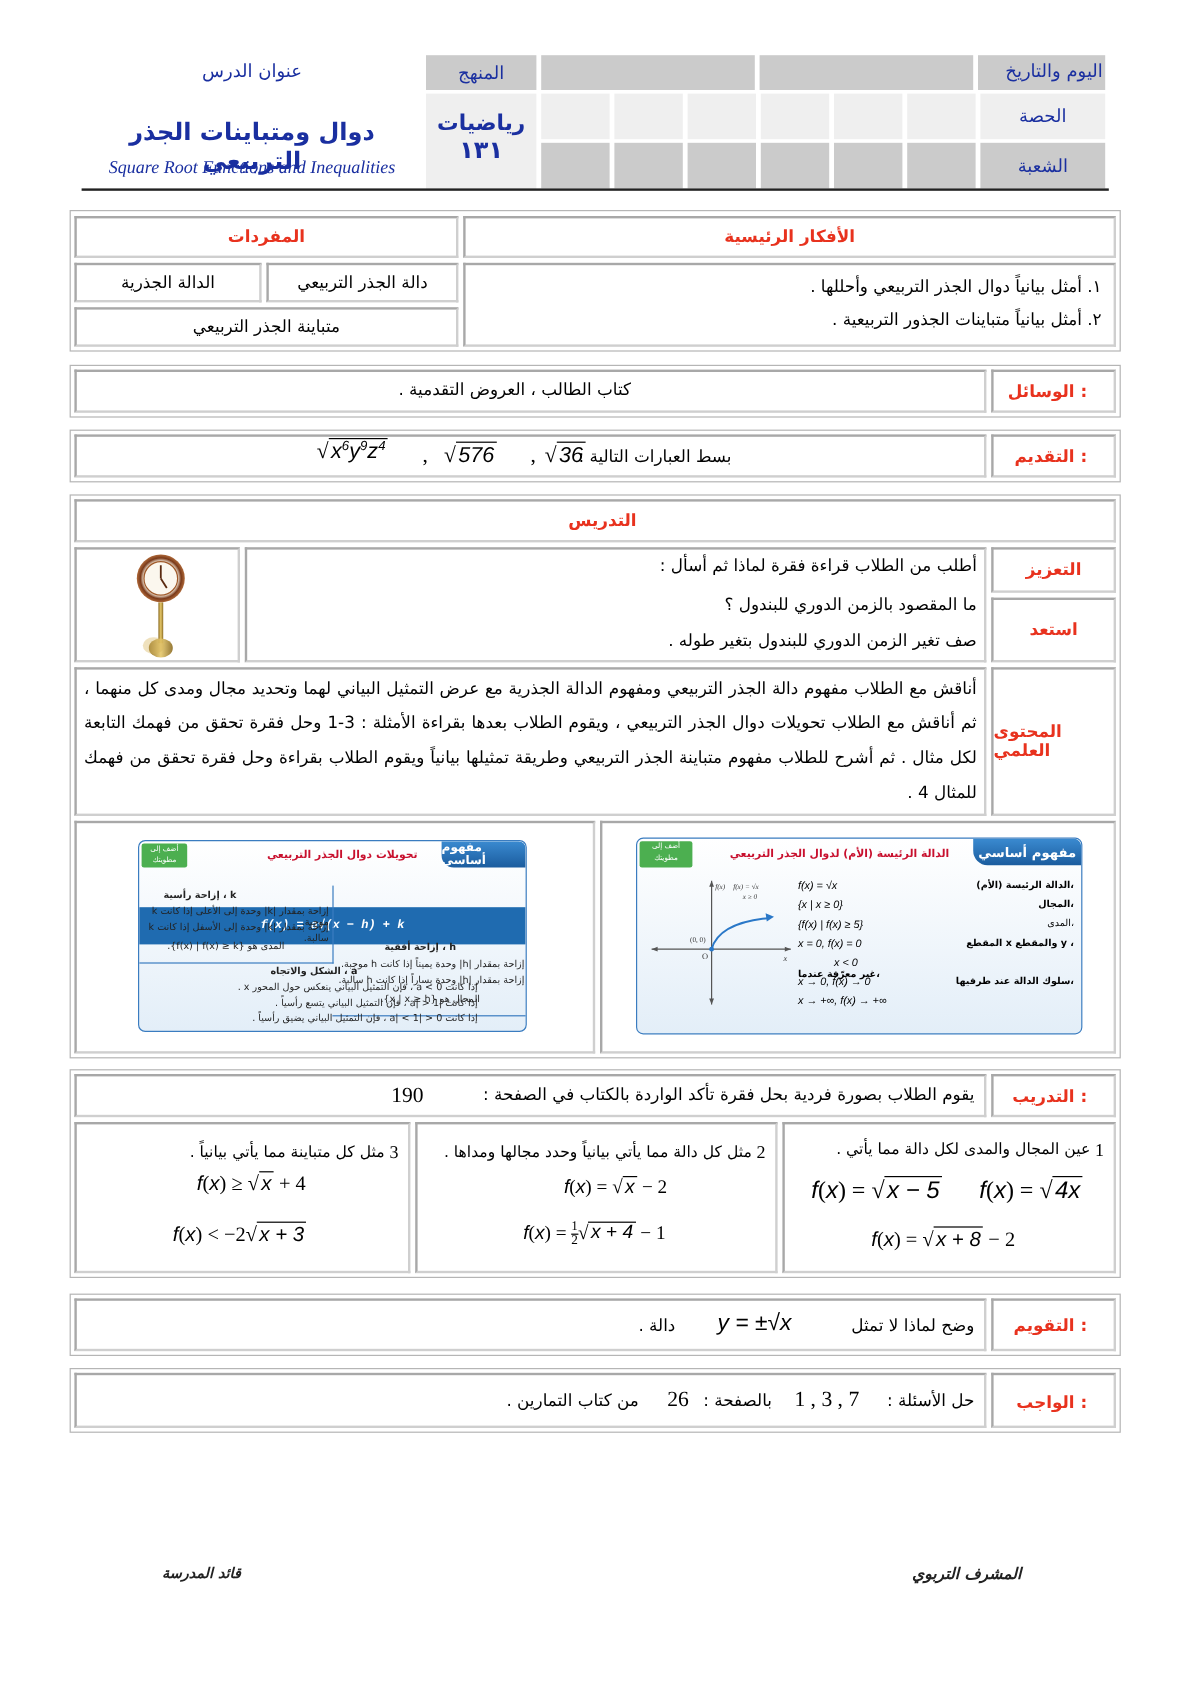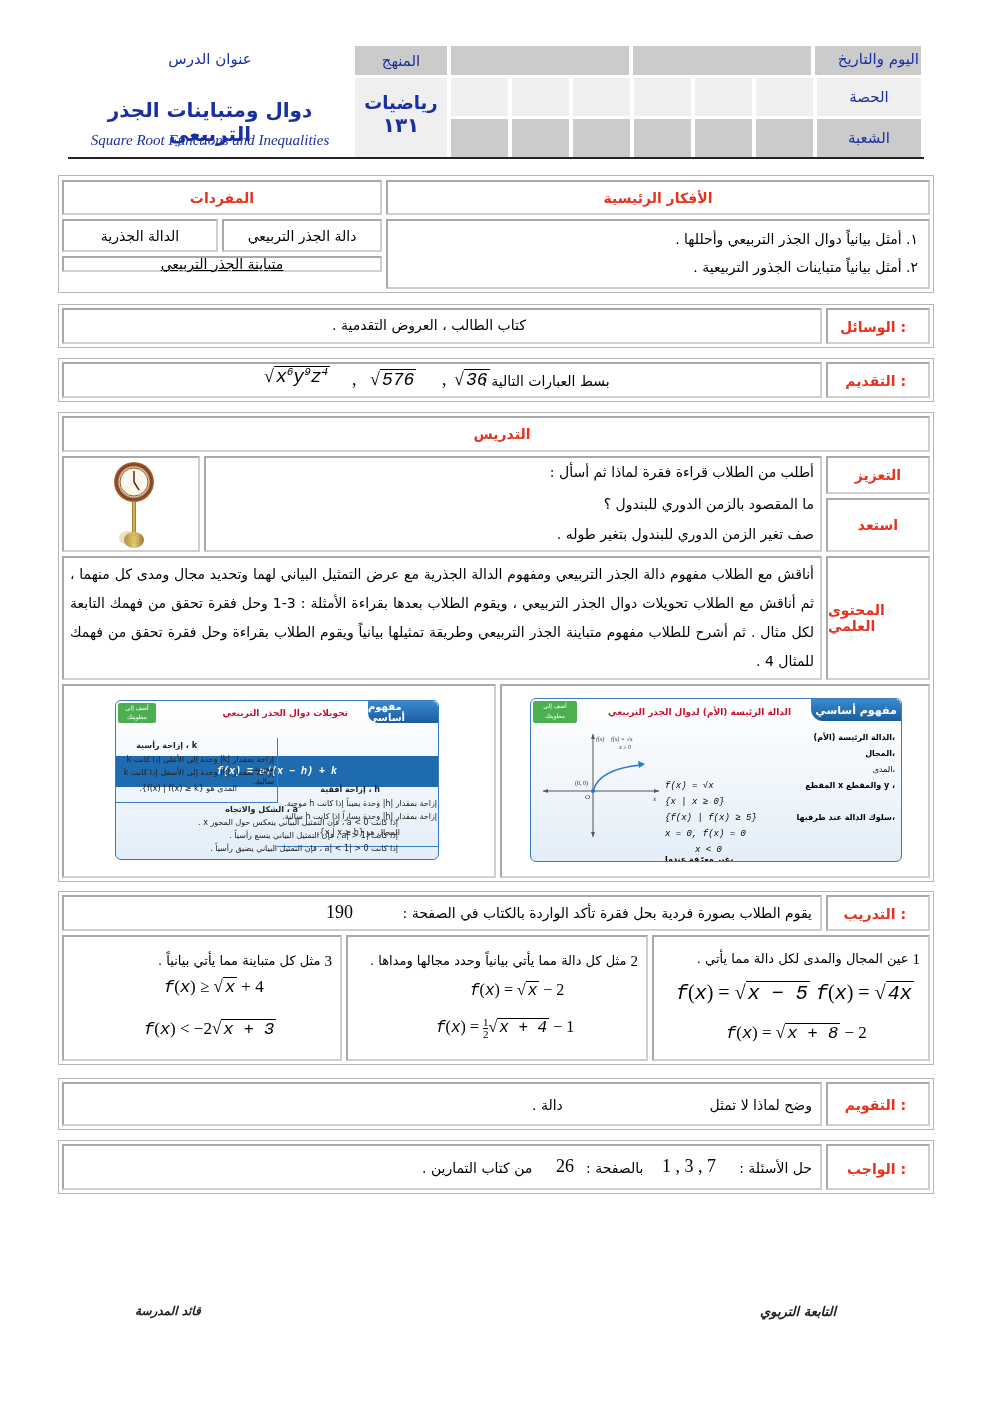--- a/index.html
+++ b/index.html
@@ -13,21 +13,21 @@
   .hdr-rule { position:absolute; left:68px; top:157px; width:856px; height:2px; background:#222; }
   .title-ar { font-family:"DejaVu Sans", sans-serif; font-weight:bold; color:#1a2fa0; font-size:20px; }
   .title-en { font-family:"Liberation Serif", serif; font-style:italic; color:#1a2fa0; font-size:15px; }
   .subj { color:#1a2fa0; font-weight:bold; font-size:18px; text-align:center; }
   
   .panel { position:absolute; border:1px solid #b5b5b5; box-sizing:border-box; background:#fff; }
   .box { position:absolute; border:2px solid #a8a8a8; border-right-color:#cfcfcf; border-bottom-color:#cfcfcf; box-sizing:border-box; background:#fff; }
   .lbl { color:#e8321e; font-weight:bold; font-size:14px; font-family:"DejaVu Sans", sans-serif; }
   .txt { font-size:14px; font-family:"DejaVu Sans", sans-serif; direction:rtl; }
   .math { font-family:"Liberation Serif", serif; font-size:18px; }
-  .mathi { font-family:Liberation Mono, monospace; font-style:italic;margin-top:48px; }
+  .mathi { font-family:Liberation Sans, sans-serif; font-style:italic; }
   .sqrt { border-top:1.3px solid #000; padding:0 2px; }
   .center { display:flex; align-items:center; justify-content:center; }
   
   .card { position:absolute; border:1px solid #3a7cc0; border-radius:6px; background:linear-gradient(#ffffff,#e3eef8); box-sizing:border-box; overflow:hidden; }
   .card-tab { position:absolute; top:0; height:22px; background:linear-gradient(#3a8ad0,#1b5c9e); color:#fff; font-size:10px; font-weight:bold; }
   .card-title { position:absolute; color:#c8102e; font-size:9px; font-weight:bold;margin-left:14px; }
   .small { font-size:8px; direction:rtl; color:#222; }
   .sig { font-family:"DejaVu Serif", serif; font-style:italic; font-weight:bold; font-size:13px; color:#222; }
 </style>
 </head>
@@ -84,21 +84,21 @@
 </div>
 <div class="box center" style="left:62px;top:180px;width:320px;height:35px;">
   <span class="lbl">المفردات</span>
 </div>
 <div class="box center" style="left:222px;top:219px;width:160px;height:33px;">
   <span class="txt">دالة الجذر التربيعي</span>
 </div>
 <div class="box center" style="left:62px;top:219px;width:156px;height:33px;">
   <span class="txt">الدالة الجذرية</span>
 </div>
-<div class="box center" style="left:62px;top:256px;width:320px;height:16px;text-decoration:underline;">
+<div class="box center" style="left:62px;top:256px;width:320px;height:33px;">
   <span class="txt">متباينة الجذر التربيعي</span>
 </div>
 
 <div class="panel" style="left:58px;top:304px;width:876px;height:44px;"></div>
 <div class="box" style="left:826px;top:308px;width:104px;height:36px;">
   <span class="lbl abs" style="right:22px;top:9px;">الوسائل :</span>
 </div>
 <div class="box" style="left:62px;top:308px;width:760px;height:36px;">
   <span class="txt abs" style="left:268px;top:7px;">كتاب الطالب ، العروض التقدمية .</span>
 </div>
@@ -301,14 +301,14 @@
   <span class="lbl abs" style="right:22px;top:15px;">الواجب :</span>
 </div>
 <div class="box" style="left:62px;top:1144px;width:760px;height:46px;">
   <span class="txt abs" style="right:8px;top:14px;">حل الأسئلة :</span>
   <span class="math abs" style="left:598px;top:10px;">1 , 3 , 7</span>
   <span class="txt abs" style="left:522px;top:14px;">بالصفحة :</span>
   <span class="math abs" style="left:492px;top:10px;">26</span>
   <span class="txt abs" style="left:358px;top:14px;">من كتاب التمارين .</span>
 </div>
 
-<div class="abs sig rtl" style="left:760px;top:1304px;">التابعة التربوي</div>
+<div class="abs sig rtl" style="left:760px;top:1304px;">المشرف التربوي</div>
 <div class="abs sig rtl" style="left:135px;top:1304px;font-size:12px;">قائد المدرسة</div>
 
 </body></html>

